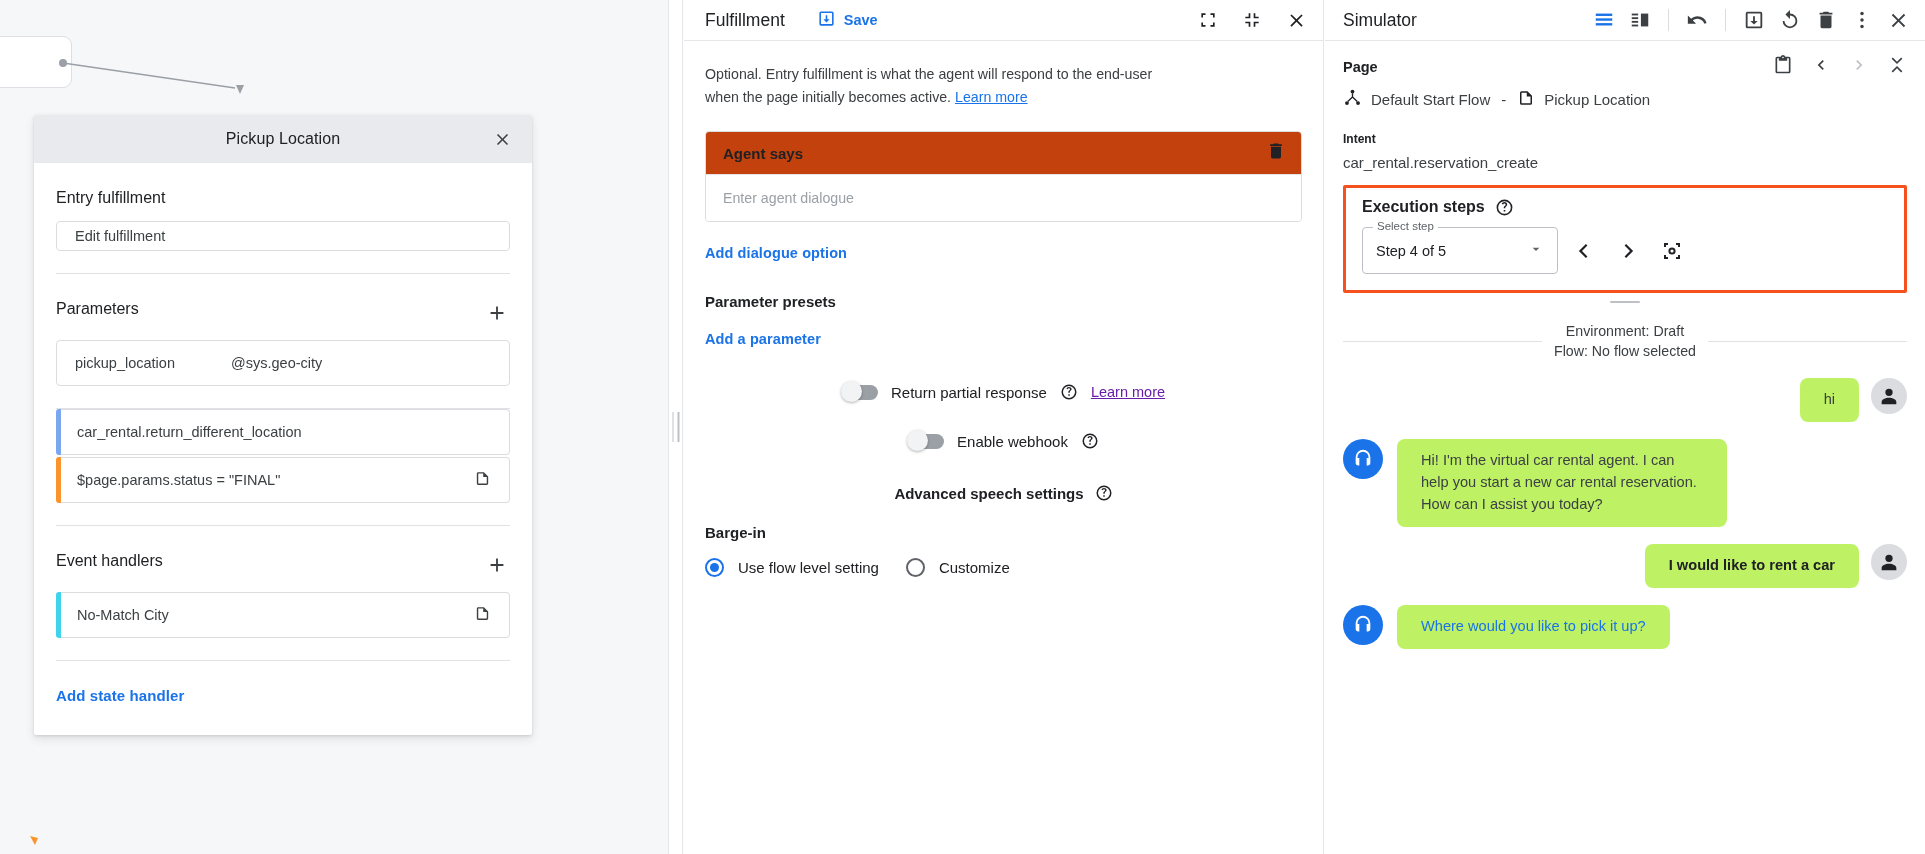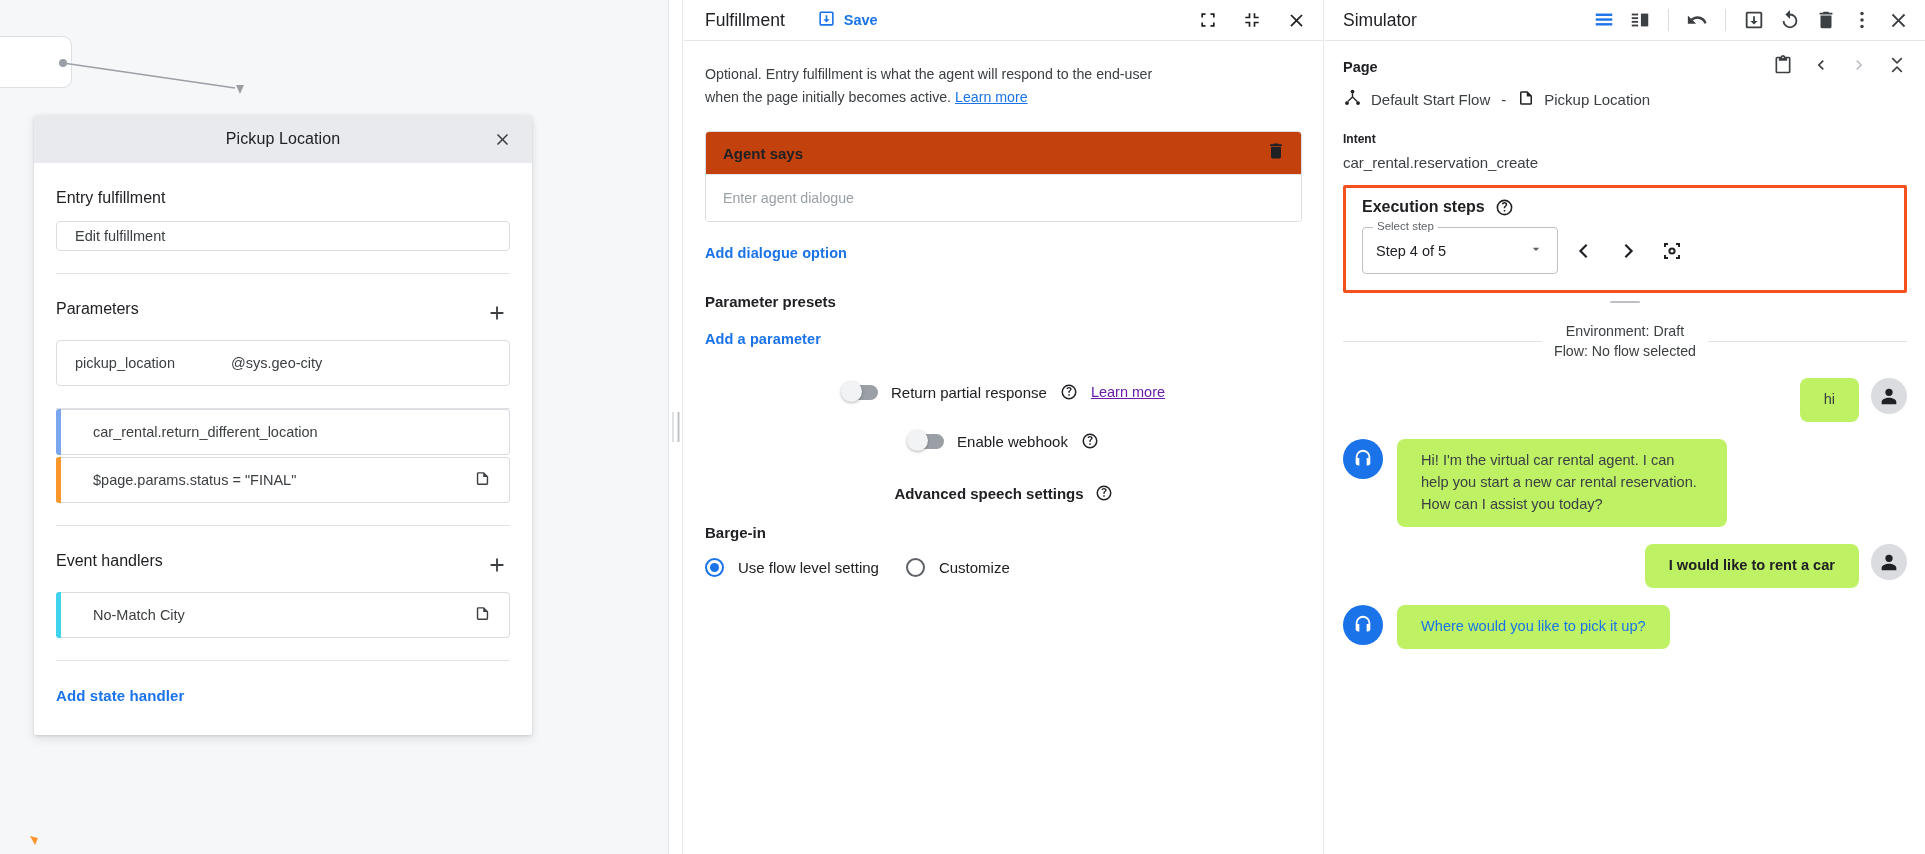--- a/index.html
+++ b/index.html
@@ -69,21 +69,21 @@
   }
   .pp-param-name { width: 156px; }
   .pp-param-type { color: #3c4043; }
   .pp-route {
     display: flex; align-items: stretch; cursor: pointer;
   }
   .pp-route-bar { width: 5px; border-radius: 3px 0 0 3px; flex: none; }
   .pp-route-body {
     flex: 1; border: 1px solid #dadce0; border-left: none; border-radius: 0 4px 4px 0;
     height: 46px; display: flex; align-items: center; justify-content: space-between;
-    padding: 0 18px 0 32px; font-size: 14.5px; color: #3c4043; background: #fff;
+    padding: 0 18px 0 16px; font-size: 14.5px; color: #3c4043; background: #fff;
   }
   .pp-route + .pp-route { margin-top: 2px; }
   .pp-link {
     color: #1a73e8; font-size: 15px; font-weight: 700; cursor: pointer;
     padding-top: 26px; display: inline-block; letter-spacing: .1px;
   }
 
   
   .splitter {
     position: absolute; left: 668px; top: 0; width: 15px; height: 854px;

